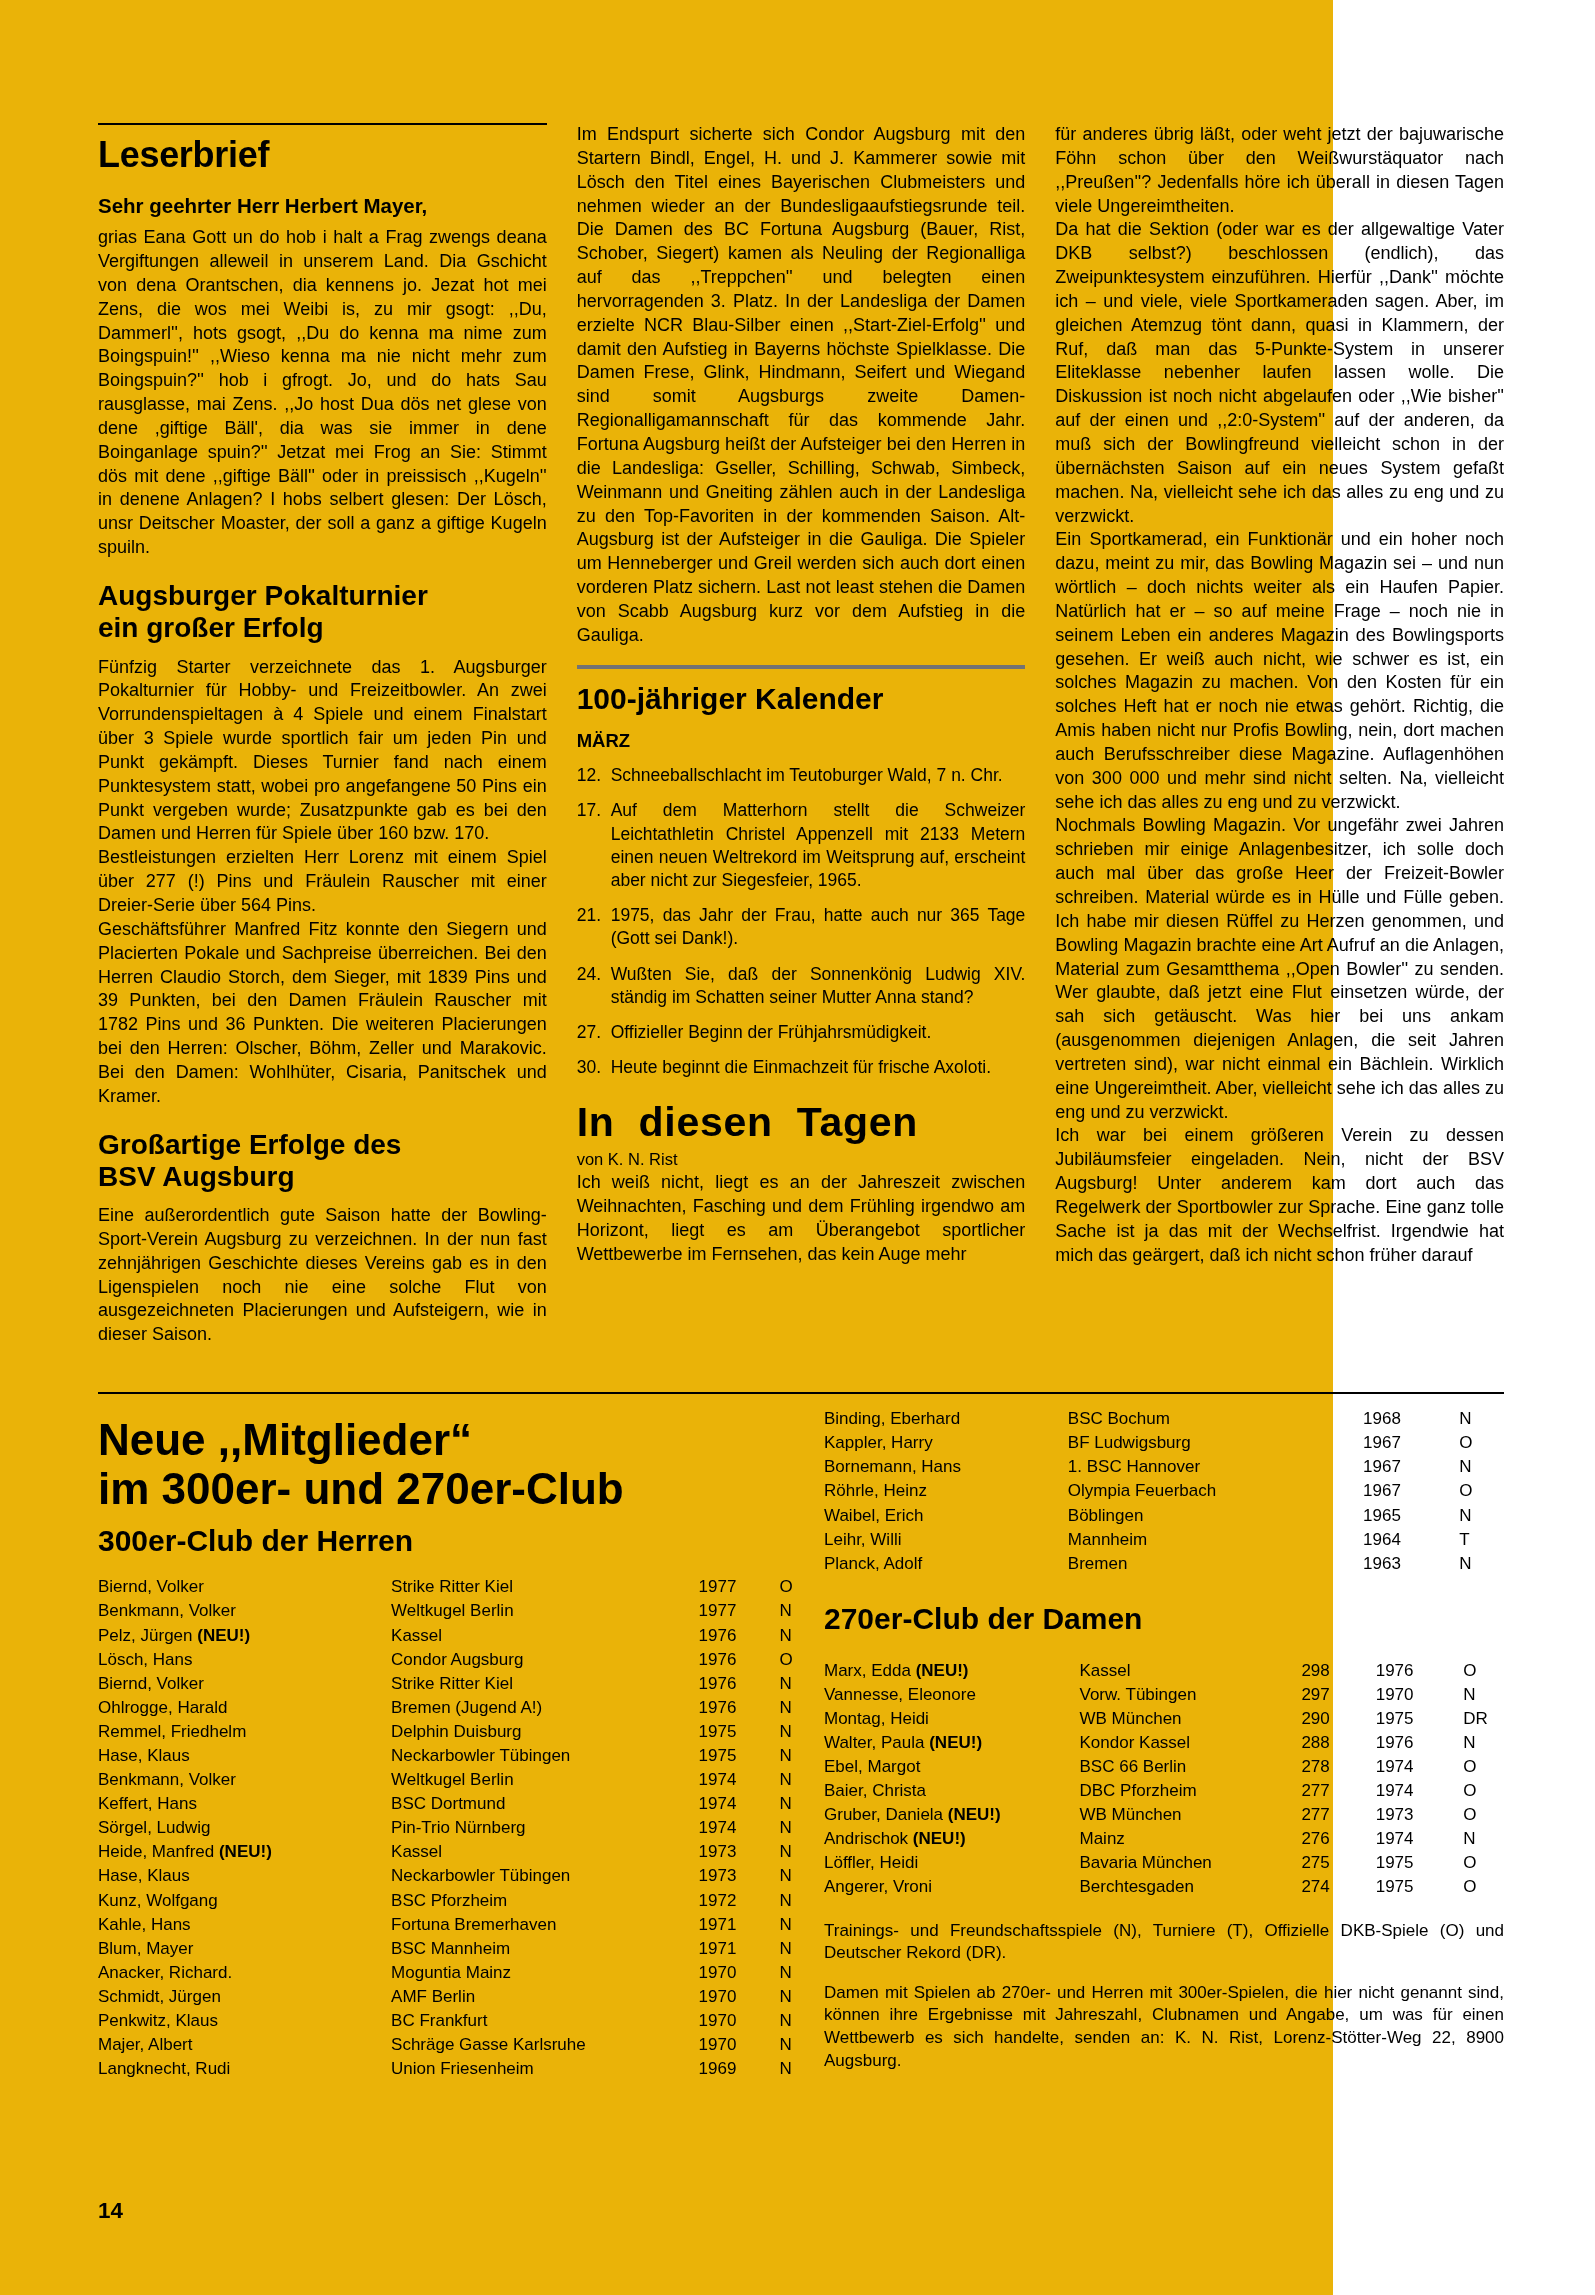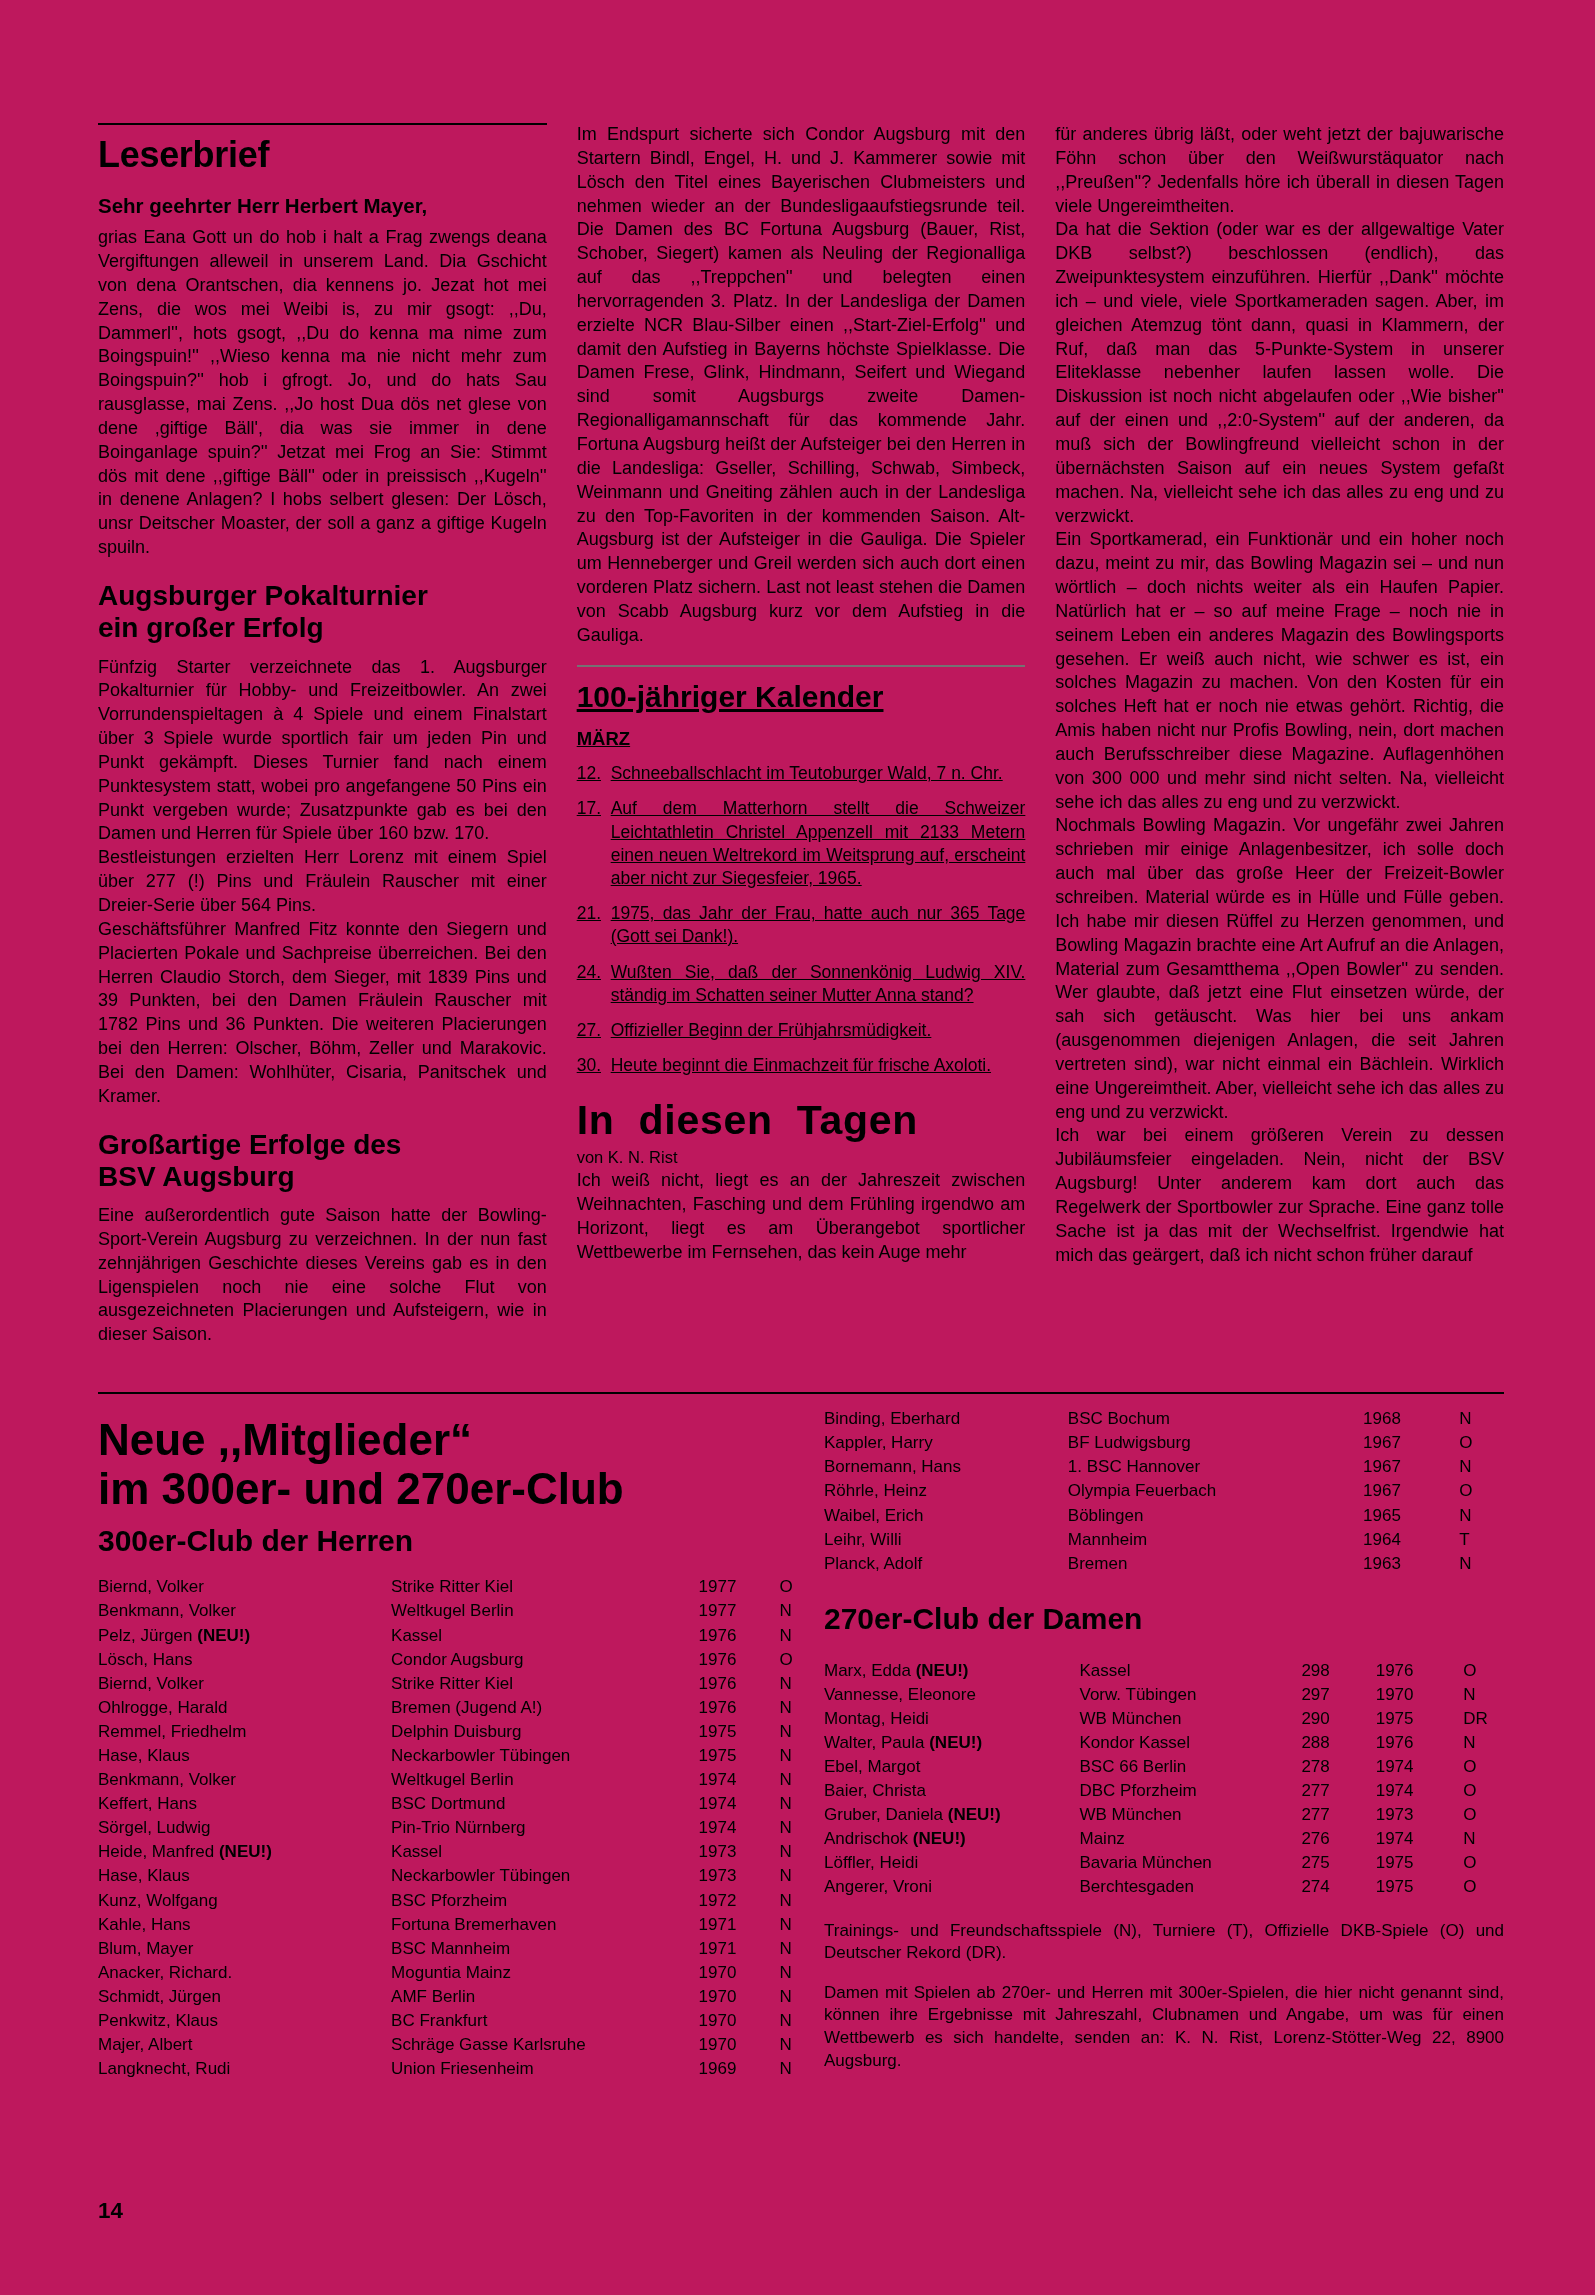--- a/index.html
+++ b/index.html
@@ -11,23 +11,23 @@
     width: 1595px;
     height: 2295px;
     font-family: "Liberation Sans", sans-serif;
     color: #000000;
     position: relative;
     overflow: hidden;
   }
   .page {
     position: absolute;
     left: 0; top: 0;
-    width: 1595px;
+    width: 1333px;
     height: 2295px;
-    background: #be185d;
+    background: #eab308;
   }
   
   .top-section {
     position: absolute;
     left: 98px;
     top: 123px;
     width: 1406px;
     display: flex;
     gap: 30px;
   }
@@ -68,24 +68,23 @@
   }
   p.body {
     font-size: 18px;
     line-height: 1.325;
     margin: 0 0 0 0;
     text-align: justify;
     hyphens: auto;
   }
   p.body + p.body { margin-top: 0; }
   .rule-above {
-    border-top: 2px solid #737373;
+    border-top: 4px solid #737373;
     padding-top: 6.6px;
     margin-top: 17px;
-    text-decoration: underline;
   }
   
   .cal-item {
     display: flex;
     font-size: 17.5px;
     line-height: 1.325;
     margin-bottom: 12px;
   }
   .cal-num {
     width: 34px;

